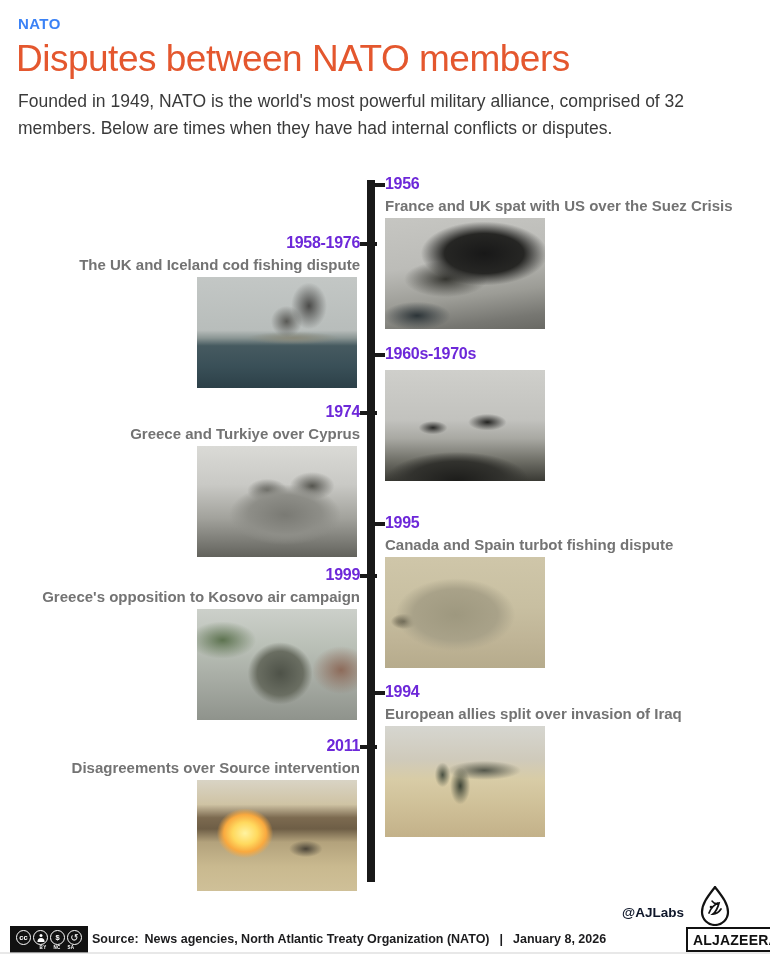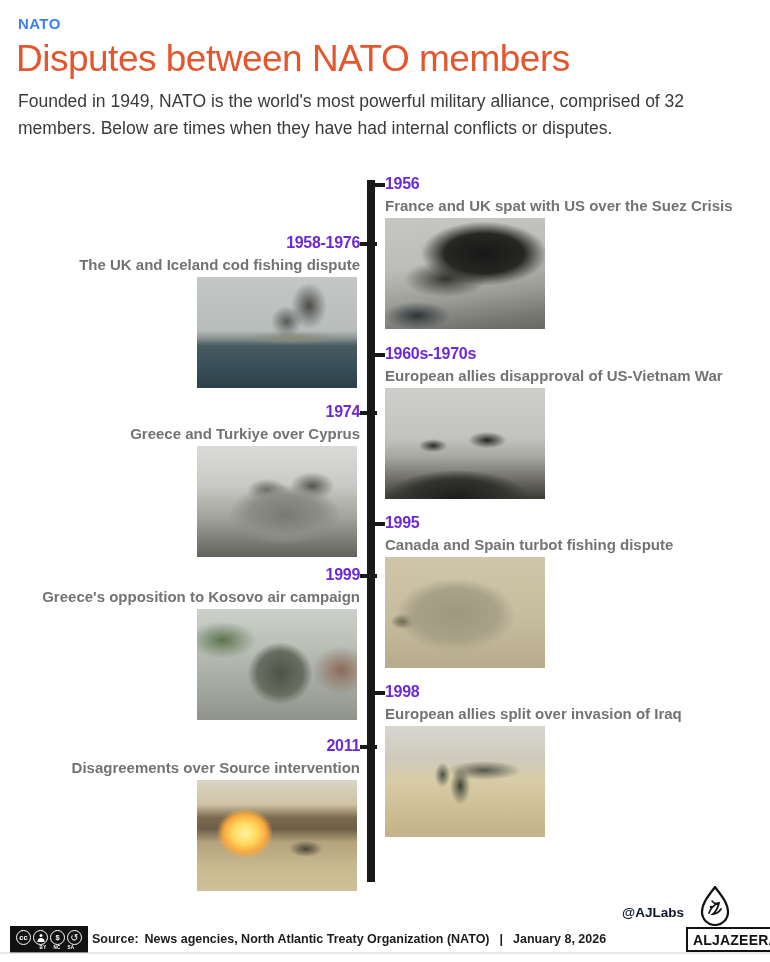--- a/index.html
+++ b/index.html
@@ -192,21 +192,20 @@
   <section class="event left e1">
     <div class="tick"></div>
     <h2 class="year">1958-1976</h2>
     <p class="desc">The UK and Iceland cod fishing dispute</p>
     <div class="photo ph-cod" aria-label="warships-at-sea-with-smoke-cod-war"></div>
   </section>
 
   <section class="event right e2">
     <div class="tick"></div>
     <h2 class="year">1960s-1970s</h2>
-    <p class="desc">European allies disapproval of US-Vietnam War</p>
     <div class="photo ph-vietnam" aria-label="black-and-white-photo-helicopters-and-soldiers-vietnam"></div>
   </section>
 
   <section class="event left e3">
     <div class="tick"></div>
     <h2 class="year">1974</h2>
     <p class="desc">Greece and Turkiye over Cyprus</p>
     <div class="photo ph-cyprus" aria-label="black-and-white-photo-soldiers-on-tank-with-turkish-flag-cyprus"></div>
   </section>
 
@@ -219,21 +218,21 @@
 
   <section class="event left e5">
     <div class="tick"></div>
     <h2 class="year">1999</h2>
     <p class="desc">Greece's opposition to Kosovo air campaign</p>
     <div class="photo ph-kosovo" aria-label="armoured-vehicle-with-red-cross-amid-crowd-kosovo"></div>
   </section>
 
   <section class="event right e6">
     <div class="tick"></div>
-    <h2 class="year">1998</h2>
+    <h2 class="year">1994</h2>
     <p class="desc">European allies split over invasion of Iraq</p>
     <div class="photo ph-iraq" aria-label="soldiers-walking-through-desert-iraq"></div>
   </section>
 
   <section class="event left e7">
     <div class="tick"></div>
     <h2 class="year">2011</h2>
     <p class="desc">Disagreements over Source intervention</p>
     <div class="photo ph-libya" aria-label="tank-firing-in-desert-libya"></div>
   </section>

